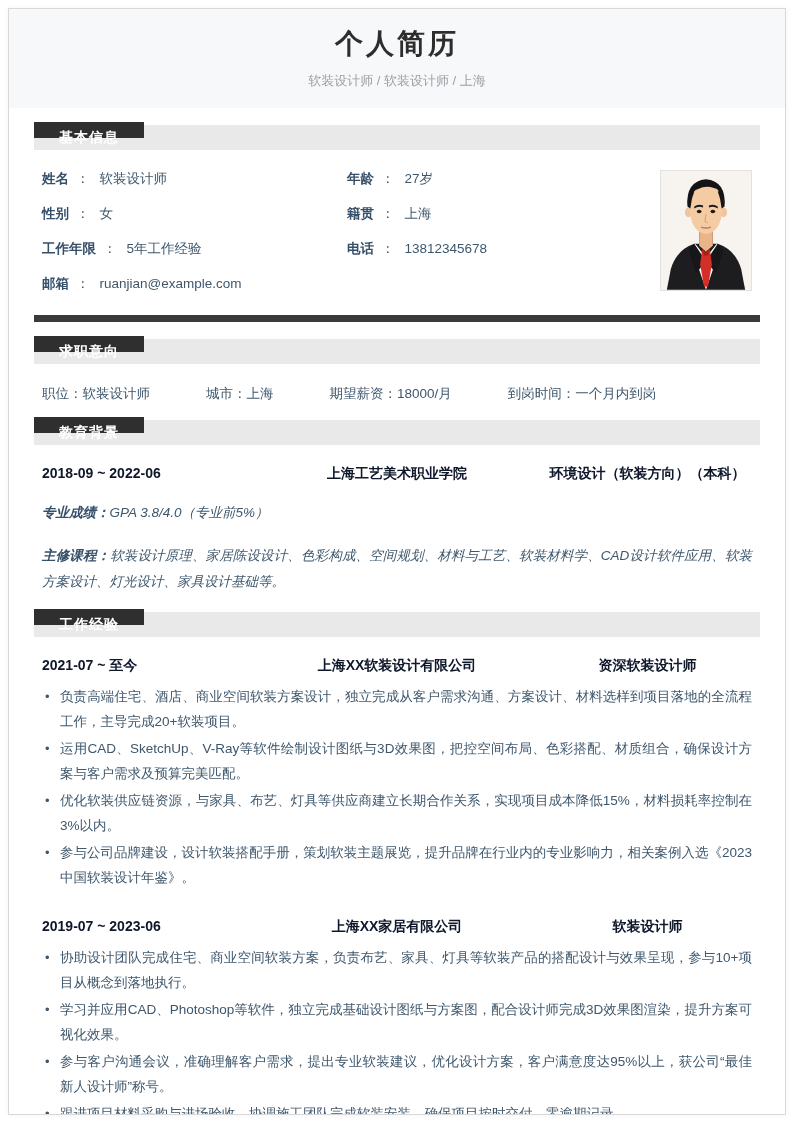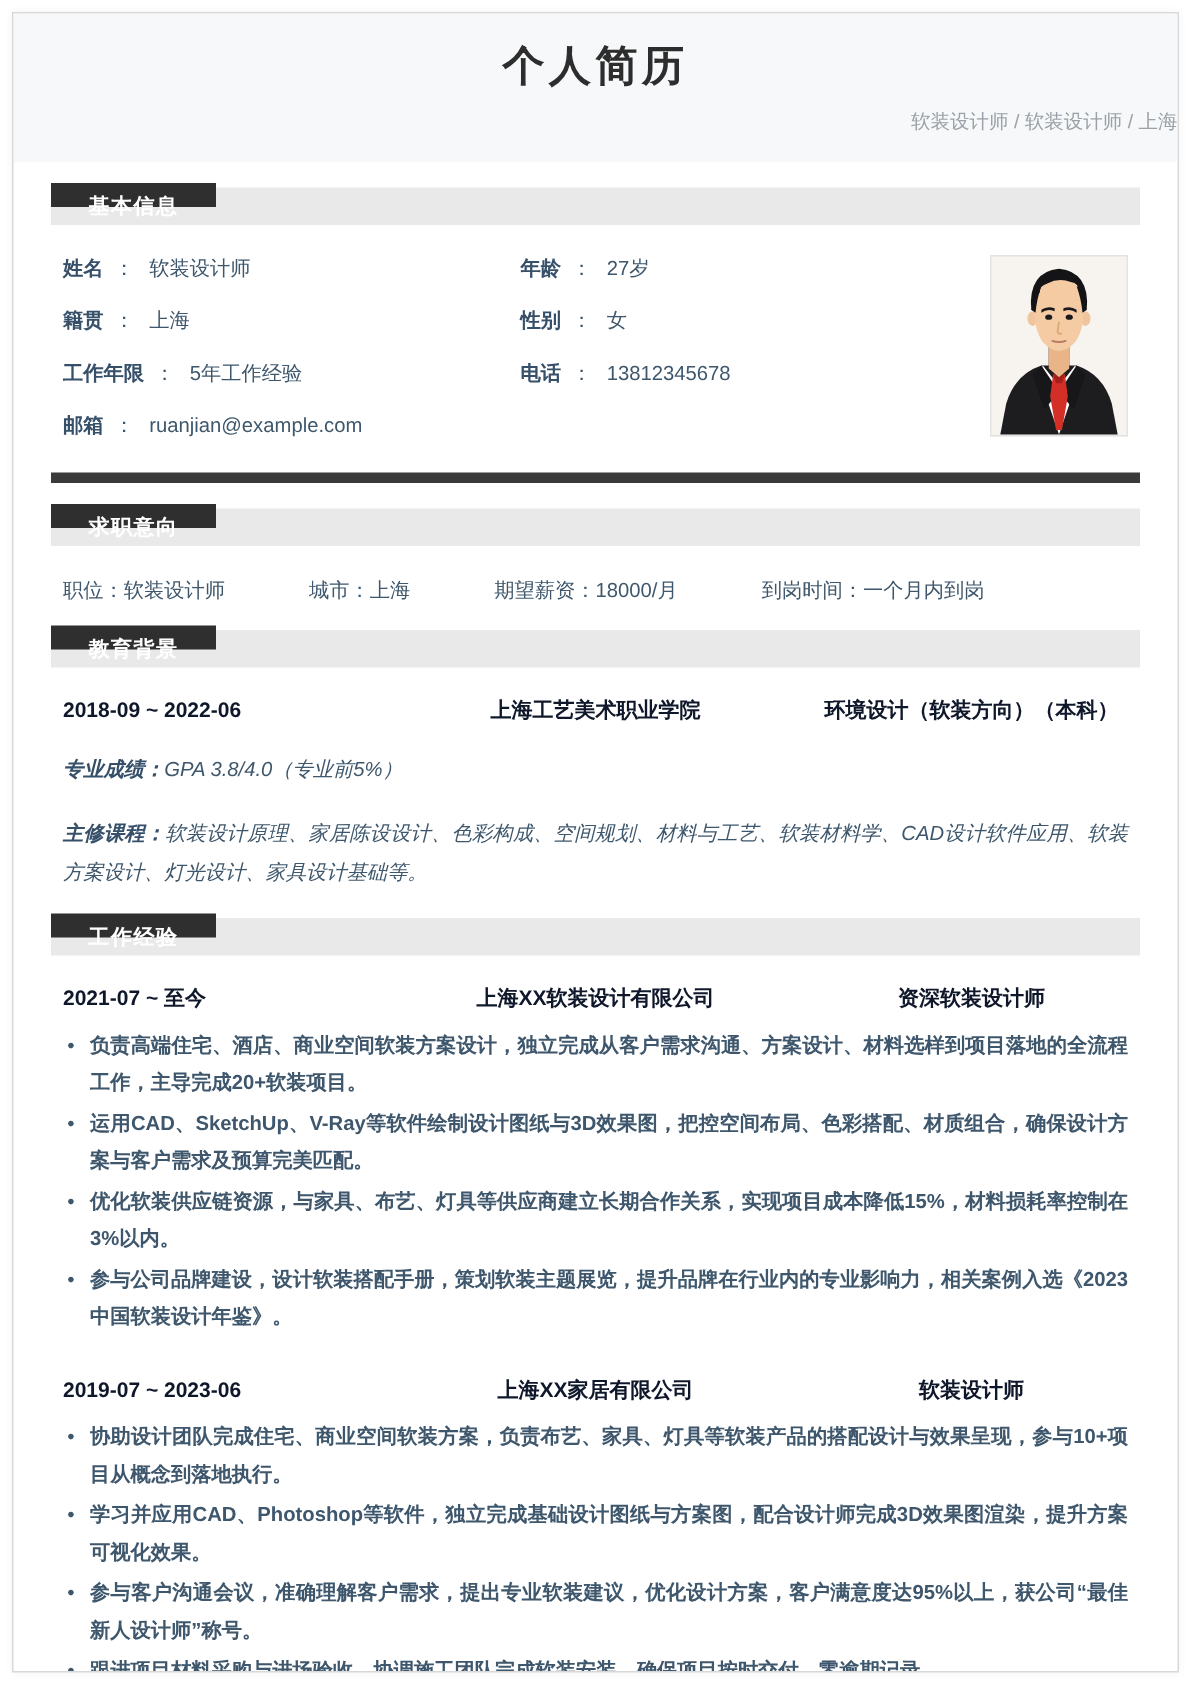--- a/index.html
+++ b/index.html
@@ -26,21 +26,20 @@
   .title {
     font-size: 28px;
     font-weight: bold;
     color: #2d2d2d;
     letter-spacing: 3px;
   }
   .subtitle {
     font-size: 13px;
     color: #9aa1a8;
     margin-top: 9px;
-    text-align: right;
   }
   .inner { padding: 0 25px; }
 
   .sec { position: relative; height: 30px; margin-top: 14px; }
   .sec .bar { position: absolute; left: 0; right: 0; top: 3px; height: 25px; background: #e9e9e9; }
   .sec .box {
     position: absolute; left: 0; top: 0;
     height: 16px; line-height: 31px;
     padding: 0 25px;
     background: #2f2f2f; color: #ffffff;
@@ -78,21 +77,21 @@
 
   
   .row3 { display: flex; margin-top: 18px; font-weight: bold; font-size: 14px; color: #0f172a; }
   .row3 .l { flex: 1; text-align: left; }
   .row3 .m { flex: 1.4; text-align: center; }
   .row3 .r { flex: 1; text-align: center; }
 
   .para { line-height: 26px; margin-top: 17px; text-align: justify; font-style: italic; }
   .para .lb { font-weight: bold; color: #37506a; }
 
-  .blt { position: relative; padding-left: 18px; line-height: 25px; margin-top: 2px; text-align: justify; font-weight: bold; }
+  .blt { position: relative; padding-left: 18px; line-height: 25px; margin-top: 2px; text-align: justify; }
   .blt::before { content: "\2022"; position: absolute; left: 3px; top: 0; font-size: 13px; }
   .bullets { margin-top: 9px; }
 
   .job2 { margin-top: 28px; }
 </style>
 </head>
 <body>
 
 <div class="card">
 
@@ -110,24 +109,24 @@
 
     <div class="content basic-wrap">
       <div class="fields">
         <div class="field">
           <span class="lb">姓名</span><span class="colon">：</span><span>软装设计师</span>
         </div>
         <div class="field">
           <span class="lb">年龄</span><span class="colon">：</span><span>27岁</span>
         </div>
         <div class="field">
+          <span class="lb">性别</span><span class="colon">：</span><span>女</span>
+        </div>
+        <div class="field">
           <span class="lb">籍贯</span><span class="colon">：</span><span>上海</span>
-        </div>
-        <div class="field">
-          <span class="lb">性别</span><span class="colon">：</span><span>女</span>
         </div>
         <div class="field">
           <span class="lb">工作年限</span><span class="colon">：</span><span>5年工作经验</span>
         </div>
         <div class="field">
           <span class="lb">电话</span><span class="colon">：</span><span>13812345678</span>
         </div>
         <div class="field">
           <span class="lb">邮箱</span><span class="colon">：</span><span>ruanjian@example.com</span>
         </div>

